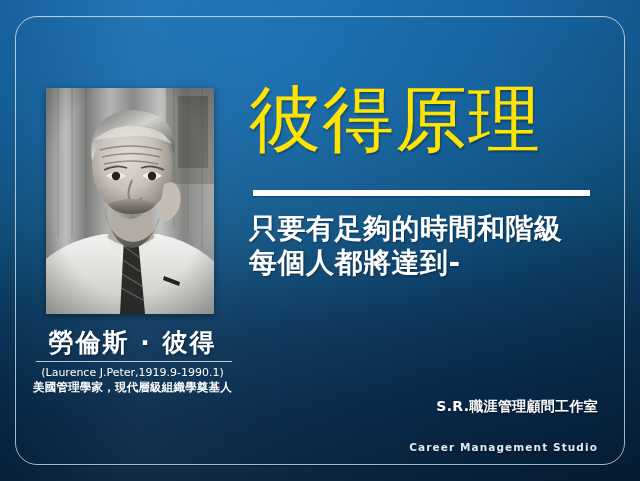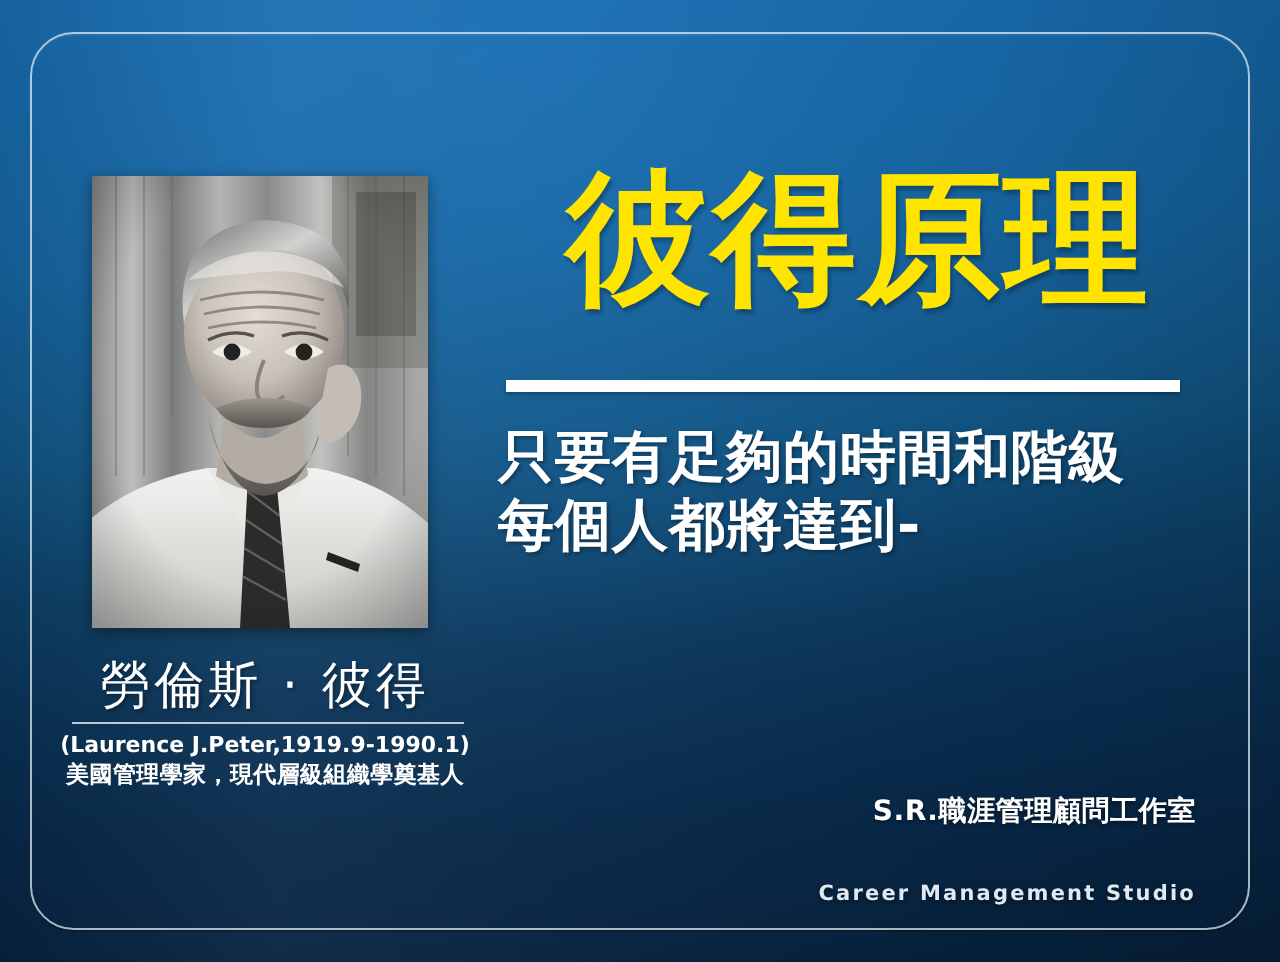--- a/index.html
+++ b/index.html
@@ -66,24 +66,23 @@
   
   #title {
     position: absolute;
     left: 249px;
     top: 83px;
     width: 360px;
     color: #ffe400;
     font-size: 72px;
     line-height: 1.02;
     letter-spacing: 1px;
-    font-weight: 700;
+    font-weight: 400;
     white-space: nowrap;
     text-shadow: 1px 2px 2px rgba(0,0,0,0.30);
-    text-align: center;
   }
   #title-rule {
     position: absolute;
     left: 253px;
     top: 190px;
     width: 337px;
     height: 6px;
     background: #ffffff;
     box-shadow: 0 1px 2px rgba(0,0,0,0.30);
   }
@@ -104,42 +103,42 @@
 
   
   #name {
     position: absolute;
     left: 30px;
     top: 326px;
     width: 205px;
     text-align: center;
     color: #ffffff;
     font-size: 25px;
-    font-weight: 400;
+    font-weight: 700;
     letter-spacing: 2px;
     white-space: nowrap;
     text-shadow: 1px 1px 2px rgba(0,0,0,0.40);
   }
   #name-rule {
     position: absolute;
     left: 36px;
     top: 361px;
     width: 196px;
     height: 1px;
     background: rgba(226,238,248,0.80);
   }
   #latin-name {
     position: absolute;
     left: 30px;
     top: 366px;
     width: 205px;
     text-align: center;
     color: #ffffff;
     font-size: 11px;
-    font-weight: 700;
+    font-weight: 400;
     white-space: nowrap;
   }
   #bio {
     position: absolute;
     left: 26px;
     top: 380px;
     width: 213px;
     text-align: center;
     color: #ffffff;
     font-size: 11.5px;

